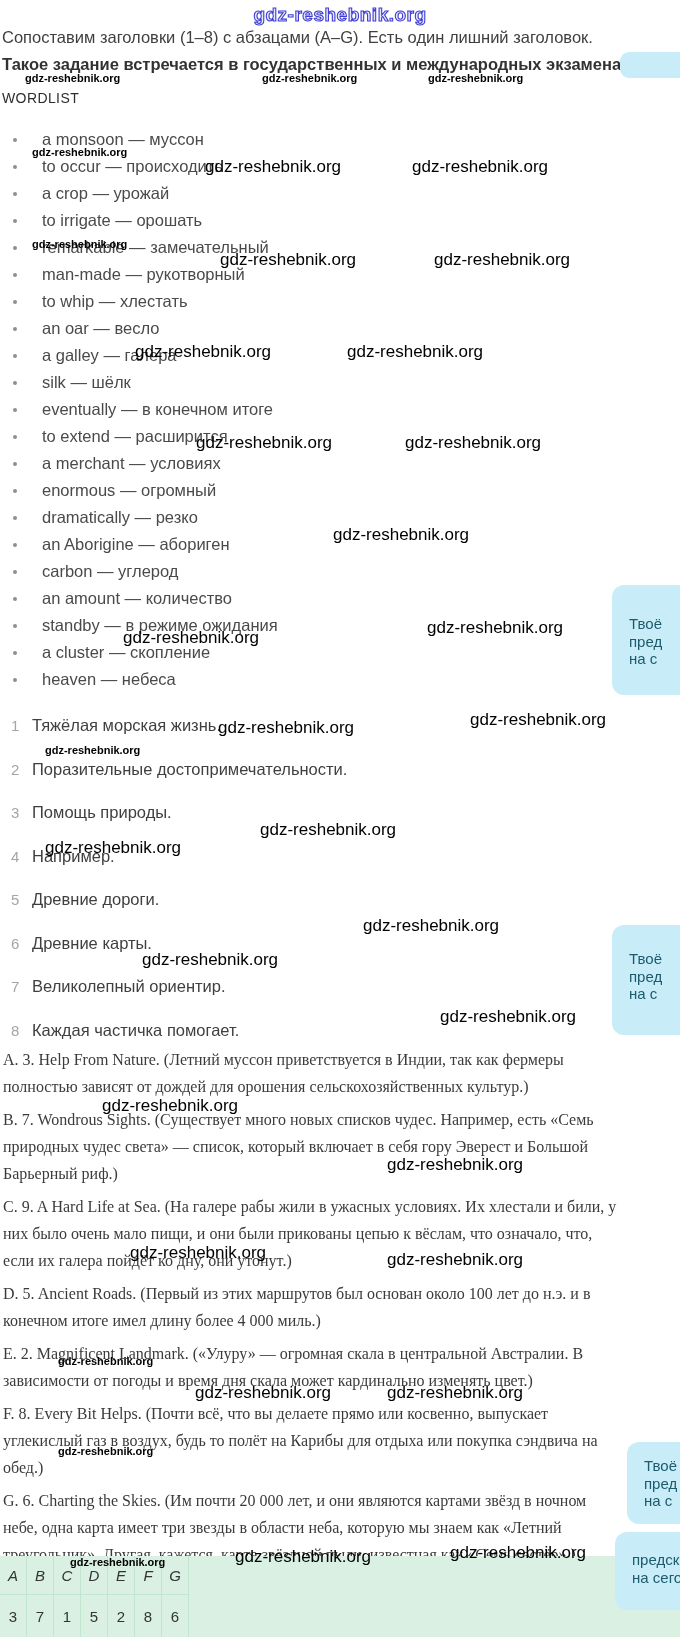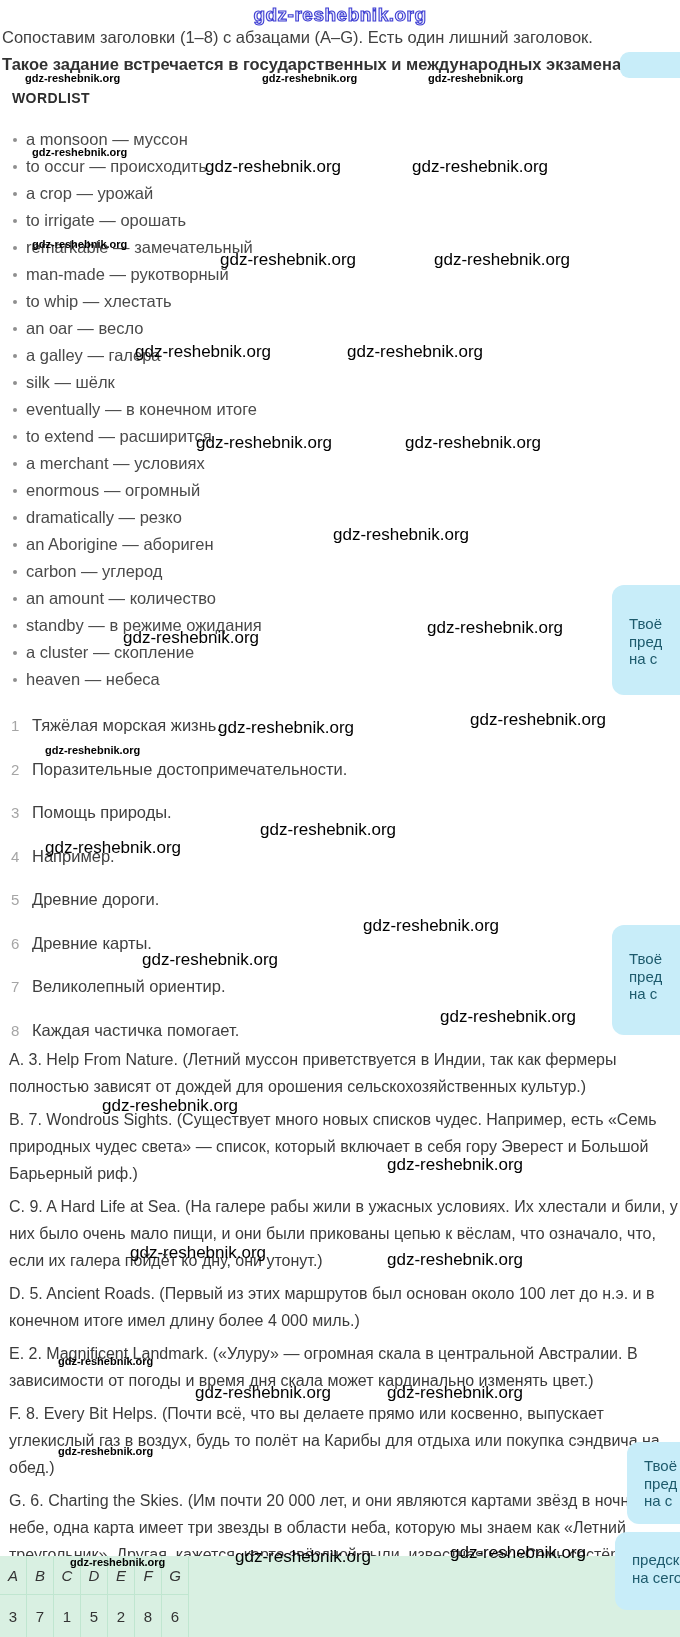--- a/index.html
+++ b/index.html
@@ -8,31 +8,31 @@
   
   .wm{position:absolute;color:#000;white-space:nowrap;z-index:5;}
   .wm-sm{font-size:11px;font-weight:700;}
   .wm-lg{font-size:17px;font-weight:400;}
   .wm-outline{position:absolute;top:4px;left:0;right:0;text-align:center;
       font-size:19px;font-weight:700;letter-spacing:.5px;
       color:rgba(60,60,210,0.12);-webkit-text-stroke:1.1px var(--watermark_blue,#3c3cd2);z-index:5;}
   
   .task-line{position:absolute;left:2px;top:28px;font-size:16.5px;color:#3f3f3f;white-space:nowrap;}
   .note-line{position:absolute;left:2px;top:55px;font-size:16.5px;font-weight:700;color:#323232;white-space:nowrap;}
-  .wordlist-title{position:absolute;left:12px;top:90px;font-size:14px;font-weight:700;color:#2d2d2d;letter-spacing:.4px;}
+  .wordlist-title{position:absolute;left:2px;top:90px;font-size:14px;font-weight:400;color:#2d2d2d;letter-spacing:.4px;}
   
   .wordlist{position:absolute;left:0;top:126px;margin:0;padding:0;list-style:none;}
-  .wl-item{height:27px;line-height:27px;font-size:16.5px;color:#4a4a4a;display:flex;align-items:center;}
+  .wl-item{height:27px;line-height:27px;font-size:16.5px;color:#4a4a4a;display:flex;align-items:center;gap:16px;}
   .dot{width:4px;height:4px;border-radius:50%;background:#8f8f8f;margin:0 9px 0 13px;flex:none;}
   
   .headings{position:absolute;left:0;top:716px;margin:0;padding:0;list-style:none;}
   .h-item{height:43.5px;font-size:16.5px;color:#3f3f3f;}
   .hnum{display:inline-block;width:21px;margin-left:11px;color:#a5a5a5;font-size:15px;}
   
-  .answers{position:absolute;left:9px;top:1046px;}
+  .answers{position:absolute;left:3px;top:1046px;font-family:Liberation Serif, serif;}
   .answer{margin:0 0 6px 0;font-size:16px;line-height:27px;color:#3b3b3b;white-space:pre;}
   
   .band{position:absolute;left:0;top:1556px;width:680px;height:81px;background:var(--table_bg,#d9f0e2);z-index:1;}
   .tgrid{position:absolute;left:0;top:0;display:grid;grid-template-columns:repeat(7,27px);}
   .tcell{border-right:1px solid var(--table_border,#c0e6d0);display:flex;align-items:center;justify-content:center;color:#333;}
   .letter{height:38px;font-style:italic;font-size:15px;border-bottom:1px solid var(--table_border,#c0e6d0);}
   .value{height:42px;font-size:15px;}
   
   .card{position:absolute;left:612px;width:130px;background:var(--card_bg,#c8edf9);border-radius:12px;
         z-index:6;color:var(--card_text,#1d5a6c);font-size:15px;line-height:17.5px;

